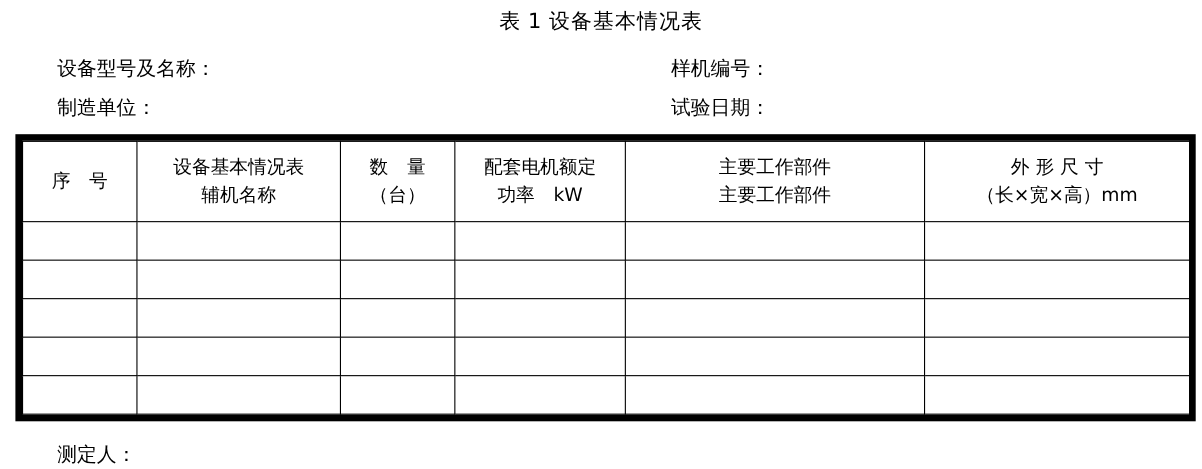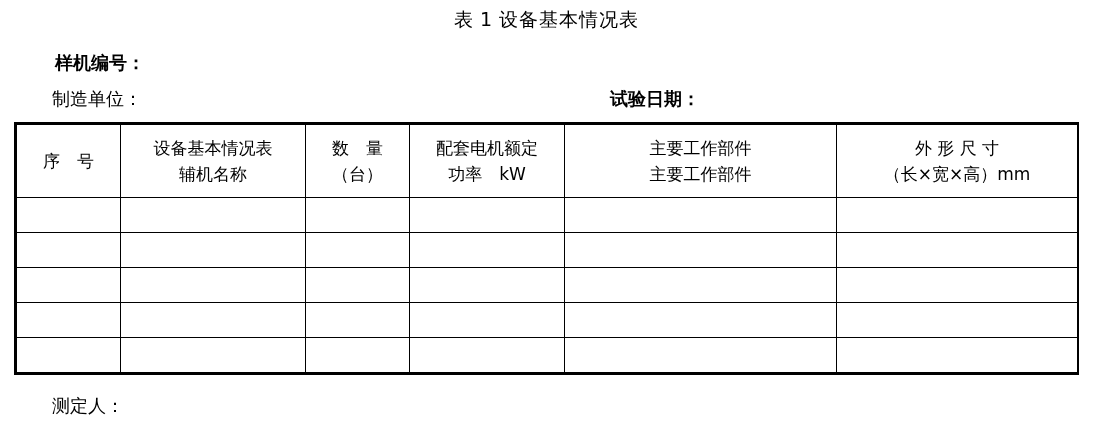--- a/index.html
+++ b/index.html
@@ -39,21 +39,20 @@
   }
   .meta-row .left {
     width: 555px;
     padding-left: 52px;
     box-sizing: border-box;
   }
   .meta-row .right {
     flex: 1;
     padding-left: 55px;
     box-sizing: border-box;
-    font-weight: bold;
   }
   .meta-top {
     margin-top: 16px;
   }
   .meta-second {
     margin-top: 6px;
     margin-bottom: 8px;
     align-items: center;
   }
   table.eq {
@@ -73,21 +72,21 @@
   table.eq tr.head td {
     height: 72px;
     line-height: 26px;
   }
   table.eq tr.body td {
     height: 34px;
   }
   
   .table-wrap {
     margin: 0 14px;
-    border: 2px solid #000000;
+    border: 6px solid #000000;
     width: 1061px;
     box-sizing: content-box;
   }
   .table-wrap table.eq {
     margin: 0;
     width: 1061px;
   }
   .hdr-line {
     display: block;
   }
@@ -112,20 +111,21 @@
 </head>
 <body>
 
 <div class="page">
 
   <div class="title">
     <span>表</span><span class="num">1</span><span>设备基本情况表</span>
   </div>
 
   <div class="meta-row meta-top">
+    <div class="left">设备型号及名称：</div>
     <div class="right">样机编号：</div>
   </div>
 
   <div class="meta-row meta-second">
     <div class="left">制造单位：</div>
     <div class="right">试验日期：</div>
   </div>
 
   <div class="table-wrap">
     <table class="eq">

